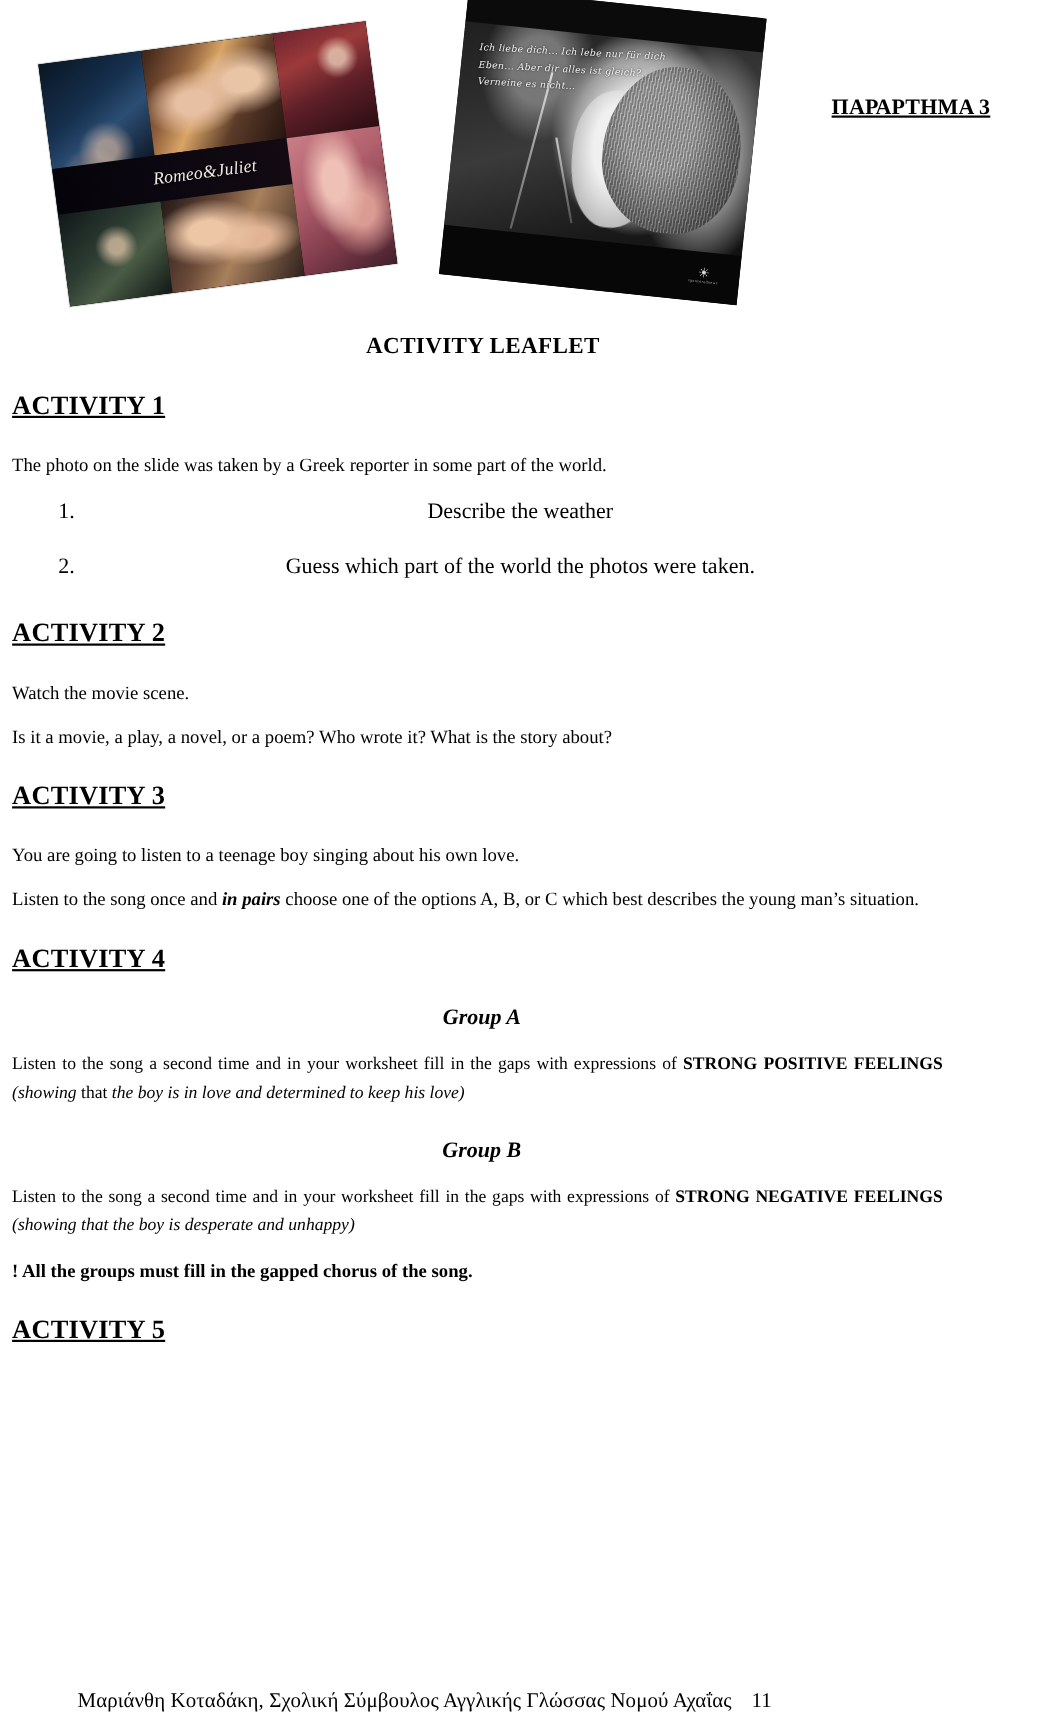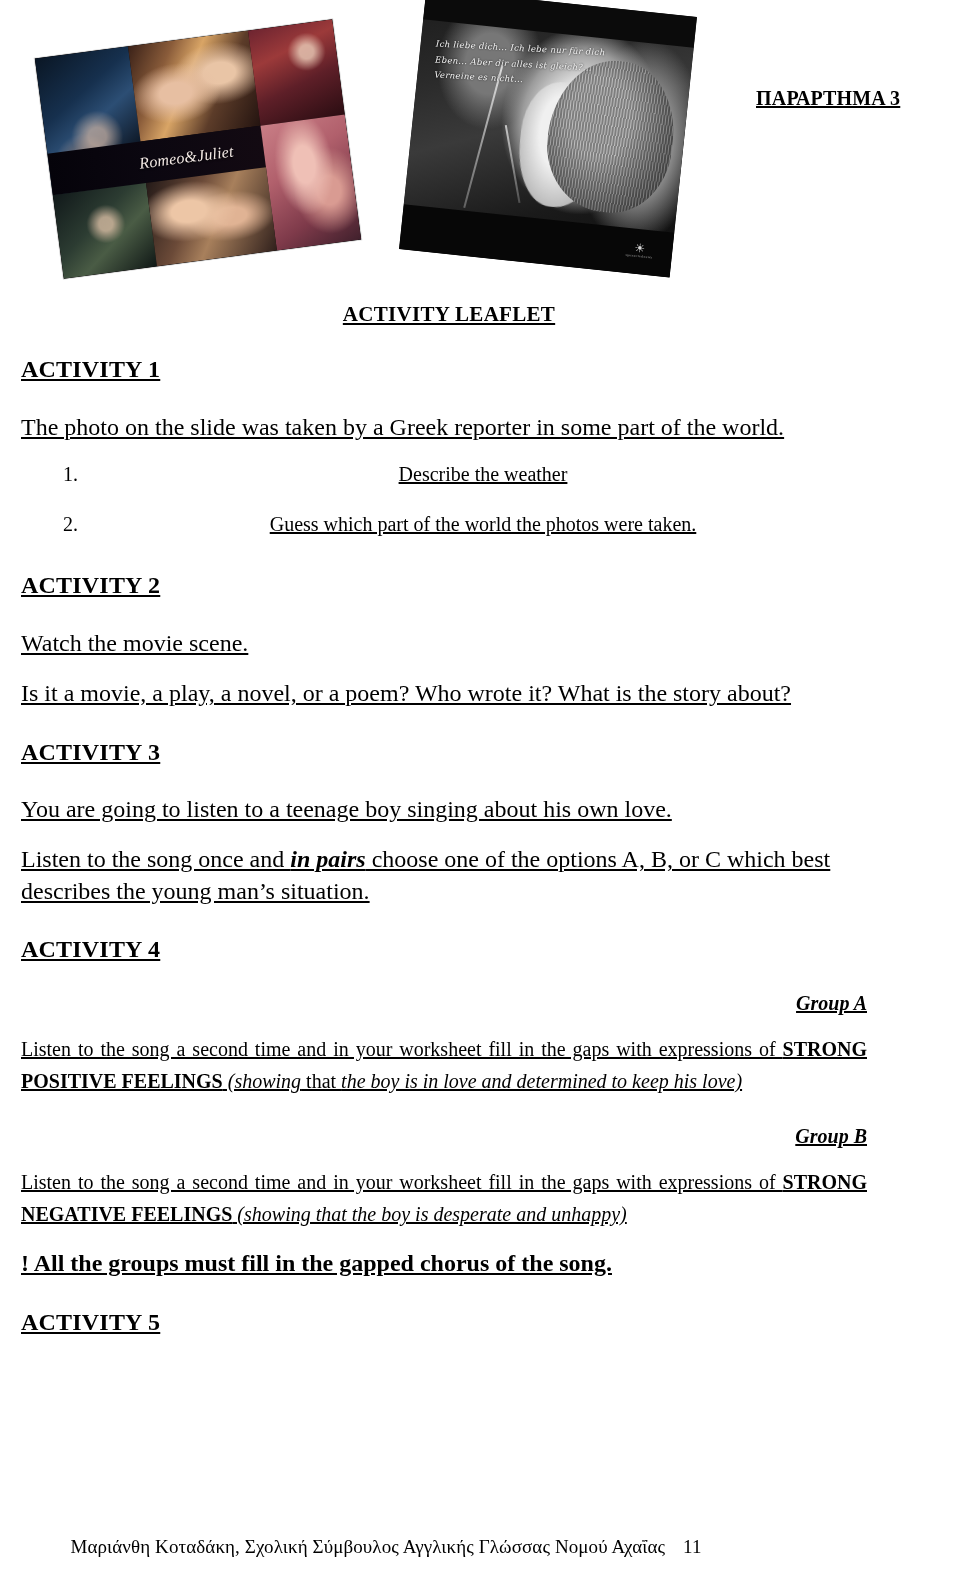--- a/index.html
+++ b/index.html
@@ -190,24 +190,23 @@
     font-size: 20px;
     font-weight: bold;
     text-decoration: underline;
     letter-spacing: 0.2px;
     white-space: nowrap;
   }
 
   
   .doc {
     position: absolute;
-    left: 16px;
+    left: 6px;
     top: 292px;
     width: 856px;
-    text-decoration: underline;
   }
   .pad { padding: 0 5px 0 5px; }
 
   .leaflet-title {
     text-align: center;
     font-size: 21px;
     font-weight: bold;
     letter-spacing: 0.3px;
     margin: 10px 0 0 0;
     padding-left: 10px;
@@ -217,45 +216,45 @@
     font-size: 24px;
     font-weight: bold;
     text-decoration: underline;
     margin: 0;
     padding: 0;
     letter-spacing: 0.2px;
     line-height: 1.2;
   }
 
   p.body {
-    font-size: 24px;
+    font-size: 17px;
     line-height: 1.32;
     margin: 0;
     padding: 0;
   }
 
   ol.qlist {
     margin: 0;
     padding: 0 0 0 62px;
     font-size: 20px;
     line-height: 1.3;
     text-align: center;
   }
   ol.qlist li { margin: 0 0 24px 0; padding-left: 16px; }
 
   .center-it {
-    text-align: right;
+    text-align: center;
     font-size: 20px;
     font-style: italic;
     font-weight: bold;
     padding-left: 8px;
   }
 
   p.justified {
-    font-size: 20px;
+    font-size: 16px;
     line-height: 1.60;
     margin: 0;
     padding: 0;
     text-align: justify;
     text-justify: inter-word;
   }
 
   .bold { font-weight: bold; }
   .ital { font-style: italic; }
   .bi { font-weight: bold; font-style: italic; margin-top: 26px; }

